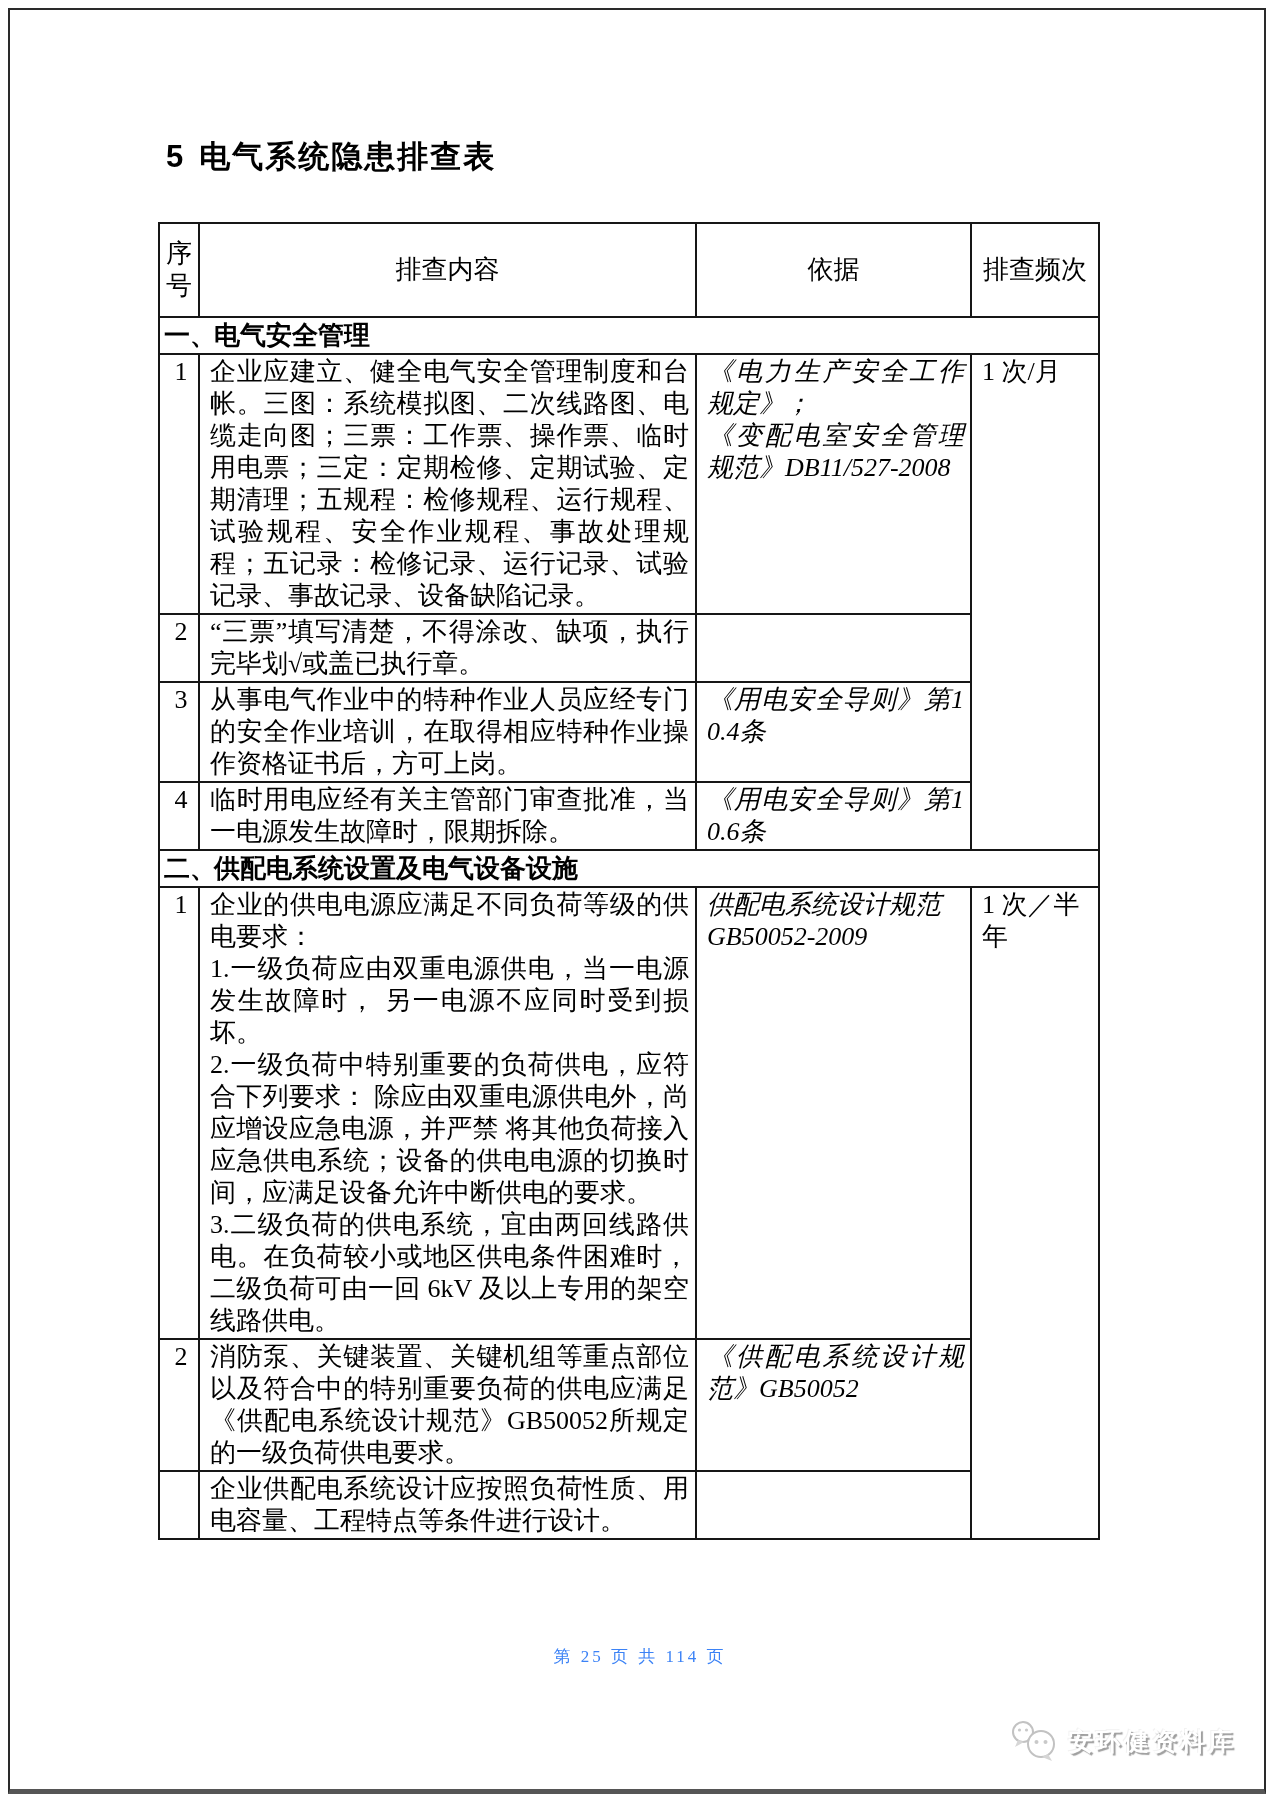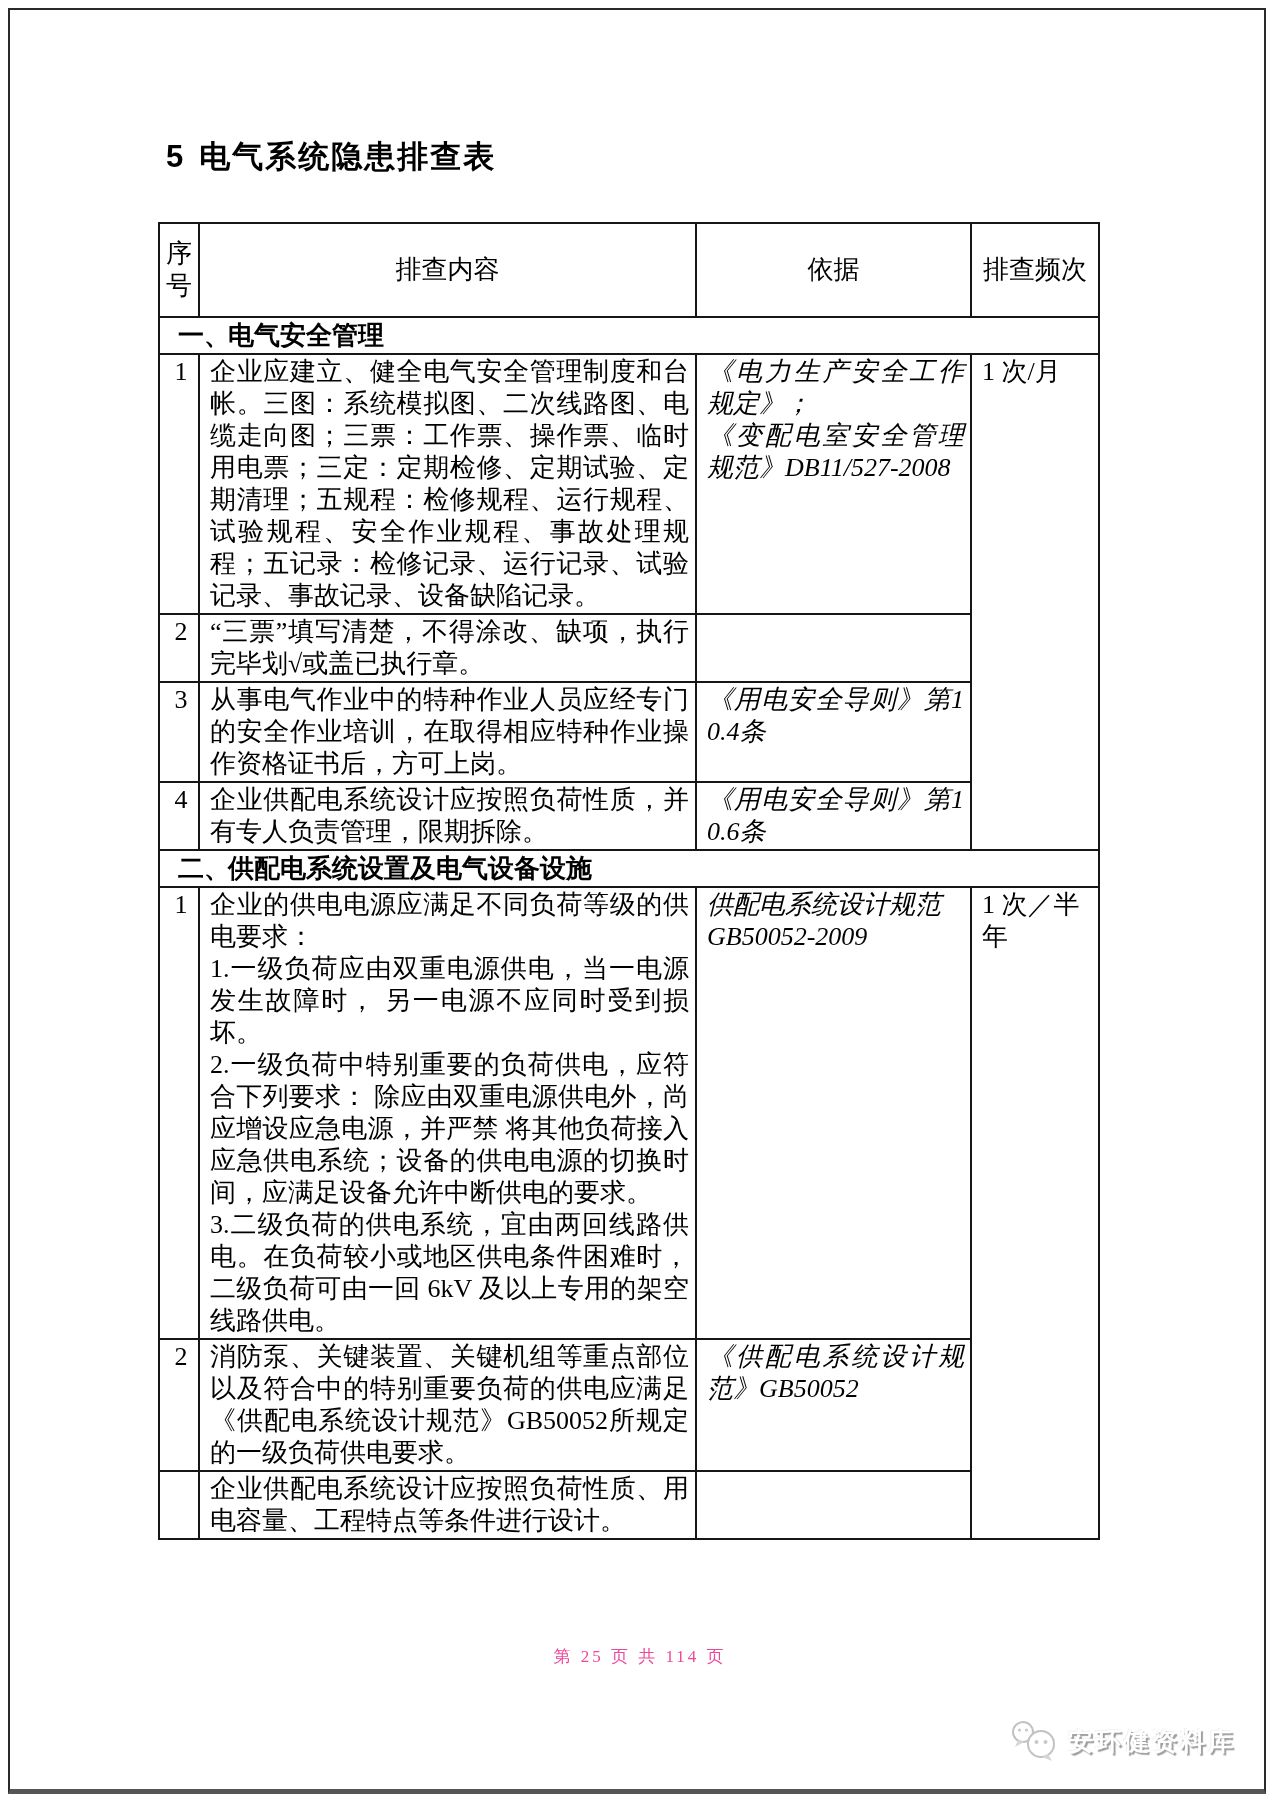--- a/index.html
+++ b/index.html
@@ -31,36 +31,36 @@
   }
   table.grid th{
     text-align:center;vertical-align:middle;height:94px;padding:2px;
     font-weight:400;
   }
   td.num{
     text-align:center;vertical-align:middle;padding:0;
   }
   tr.section-row td{
     font-family:"Liberation Sans","DejaVu Sans",sans-serif;
-    font-weight:700;height:36px;line-height:33px;padding:1px 0 1px 16px;
+    font-weight:700;height:36px;line-height:33px;padding:1px 0 1px 2px;
     white-space:nowrap;
   }
   tr.section-row .marker{display:inline-block;width:50px;padding-left:2px;}
   td.content{
     text-align:justify;text-align-last:left;white-space:pre-wrap;margin-left:26px;
   }
   td.basis{
     white-space:pre-wrap;text-align:justify;text-align-last:left;padding-left:7px;font-style:italic;
   }
   td.freq{
     white-space:pre-wrap;padding-left:8px;
   }
   .footer{
     position:absolute;left:0;top:1645px;width:1280px;text-align:center;
-    font-size:17px;letter-spacing:3px;color:#ec4899;
+    font-size:17px;letter-spacing:3px;color:#3b82f6;
   }
   .watermark{
     position:absolute;right:44px;top:1718px;display:flex;align-items:center;gap:8px;
   }
   .watermark .wm-text{
     font-family:"Liberation Sans","DejaVu Sans",sans-serif;
     font-size:25px;font-weight:700;letter-spacing:3px;
     color:#ffffff;
     text-shadow:2px 2px 1px #9e9e9e,-1px -1px 0 #f2f2f2;
   }
@@ -105,21 +105,21 @@
       <td class="content">“三票”填写清楚，不得涂改、缺项，执行完毕划√或盖已执行章。</td>
       <td class="basis"></td>
     </tr>
     <tr>
       <td class="num">3</td>
       <td class="content">从事电气作业中的特种作业人员应经专门的安全作业培训，在取得相应特种作业操作资格证书后，方可上岗。</td>
       <td class="basis">《用电安全导则》第10.4条</td>
     </tr>
     <tr>
       <td class="num">4</td>
-      <td class="content">企业供配电系统设计应按照负荷性质，并有专人负责管理，限期拆除。</td>
+      <td class="content">临时用电应经有关主管部门审查批准，当一电源发生故障时，限期拆除。</td>
       <td class="basis">《用电安全导则》第10.6条</td>
     </tr>
 
     <tr class="section-row">
       <td colspan="4"><span class="marker">二、</span><span>供配电系统设置及电气设备设施</span></td>
     </tr>
 
     <tr>
       <td class="num">1</td>
       <td class="content">企业的供电电源应满足不同负荷等级的供电要求：

